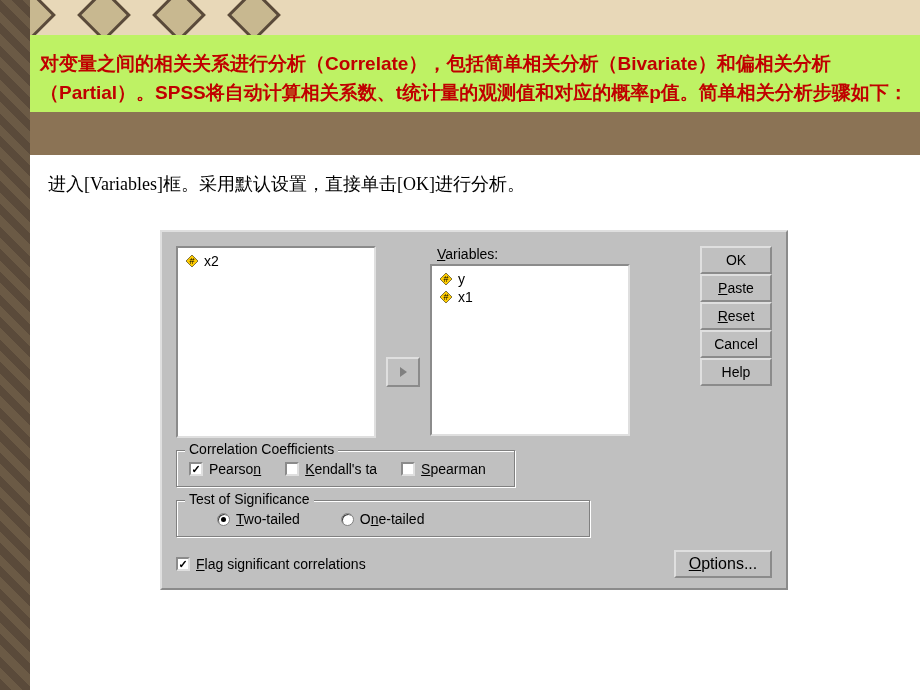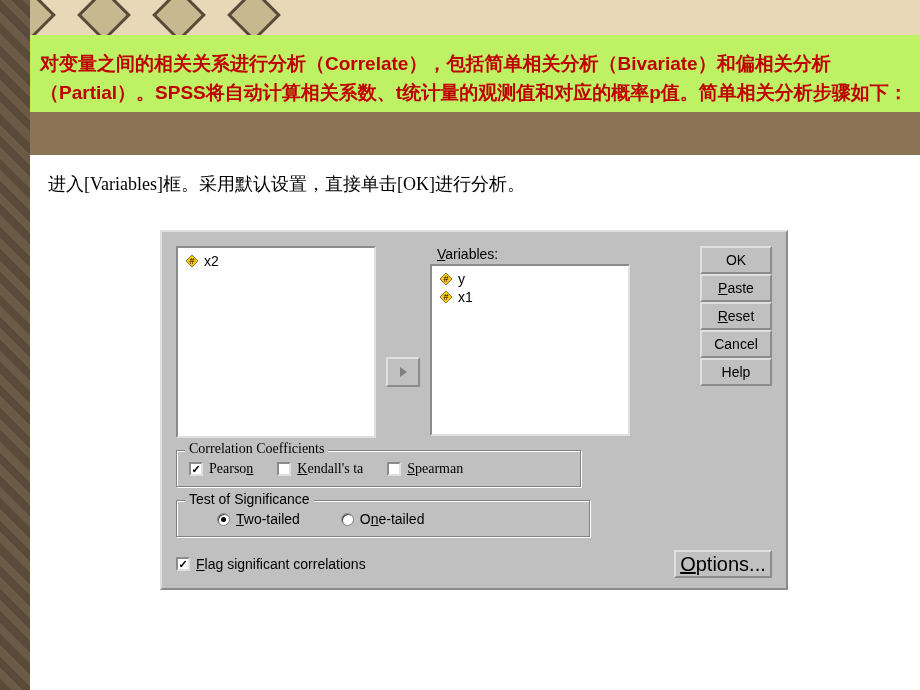--- a/index.html
+++ b/index.html
@@ -183,26 +183,26 @@
       background: #000; border-radius: 50%;
     }
     .bottom-row {
       display: flex; align-items: center;
       margin-top: 12px;
     }
     .options-btn {
       width: 98px; height: 28px;
       background: #c0c0c0;
       border: 2px outset #dfdfdf;
-      font-size: 20px;
+      font-size: 16px;
       cursor: pointer;
       margin-left: auto;
       font-family: "MS Sans Serif", Tahoma, sans-serif;
     }
-    .cc-fieldset { width: 406px; font-family: Liberation Serif, serif; }
+    .cc-fieldset { width: 340px; }
     .ts-fieldset { width: 415px; }
     .radio-row { padding-left: 28px; gap: 41px; }
   </style>
 </head>
 <body>
 
 <div class="bg-pattern-top"></div>
 <div class="ornament" style="left:10px;top:-4px"></div>
 <div class="ornament" style="left:85px;top:-4px"></div>
 <div class="ornament" style="left:160px;top:-4px"></div>

